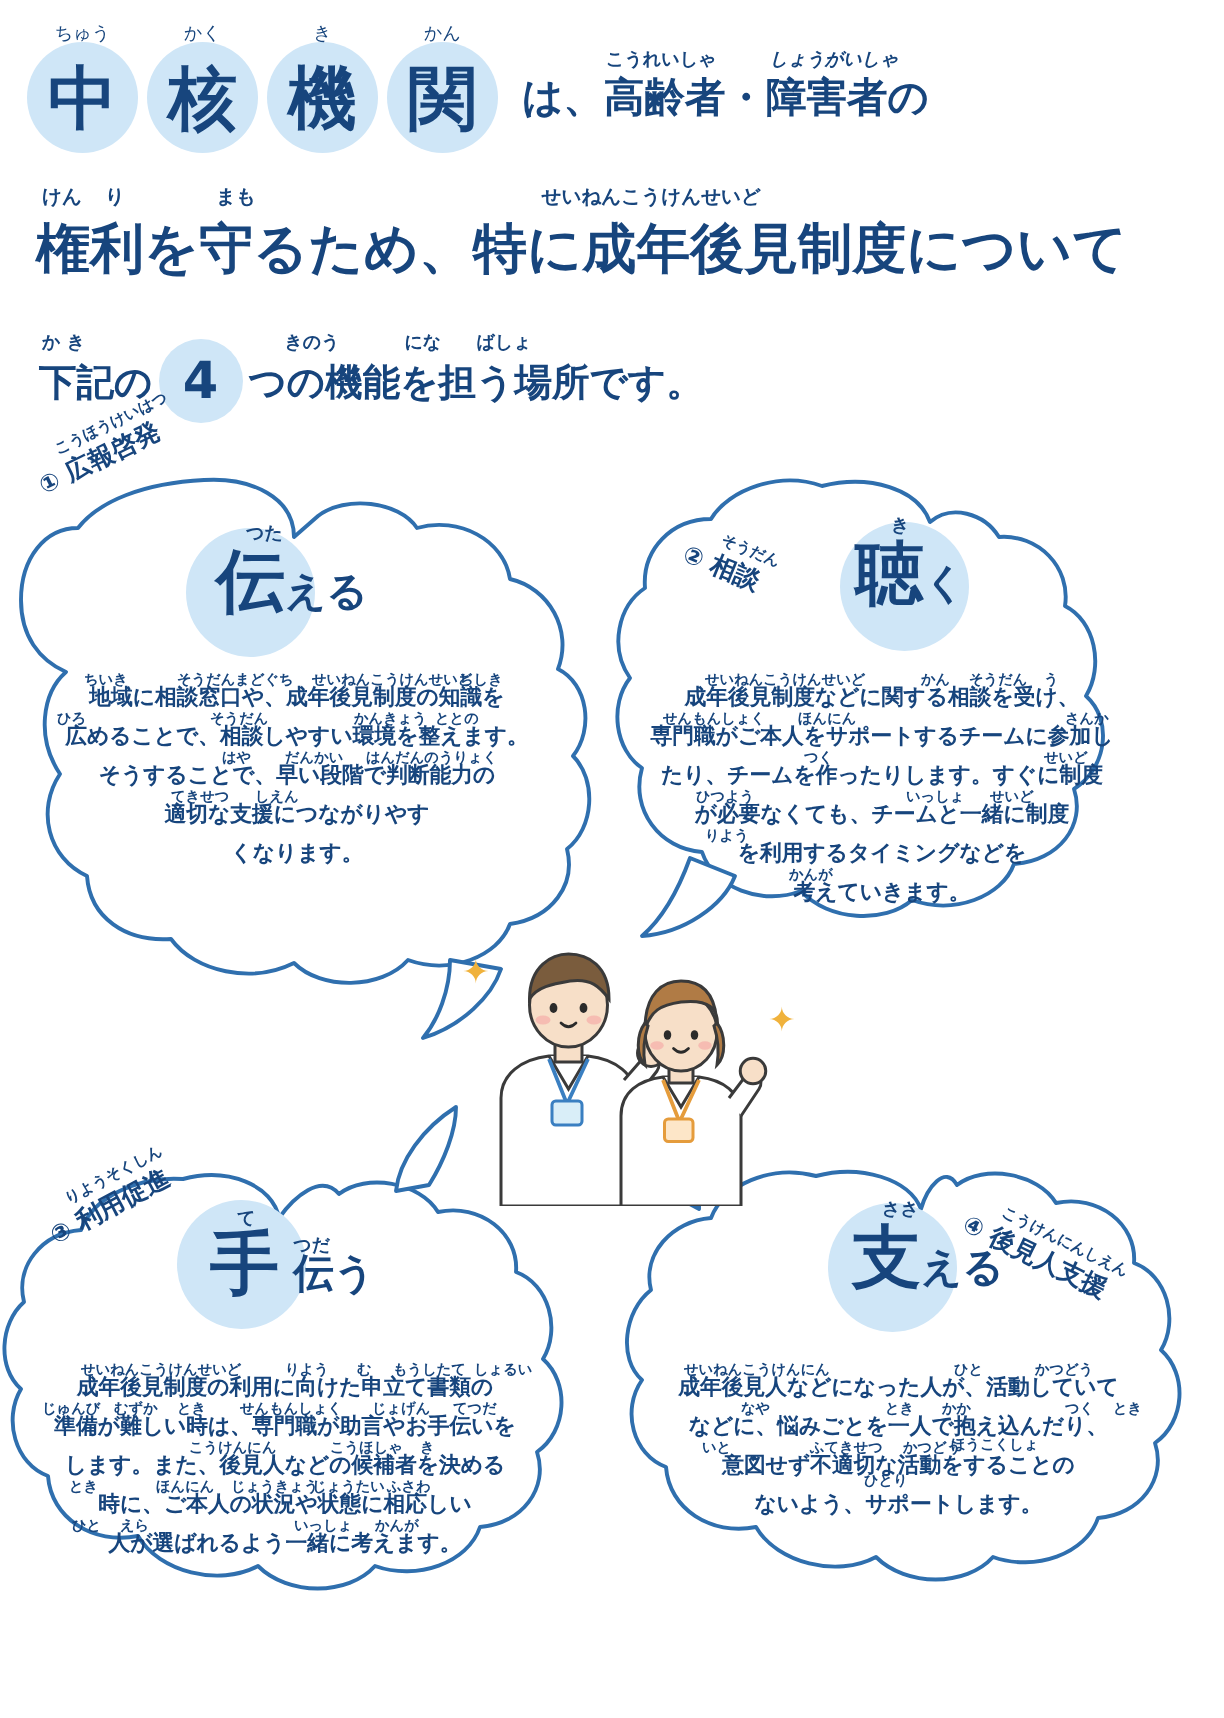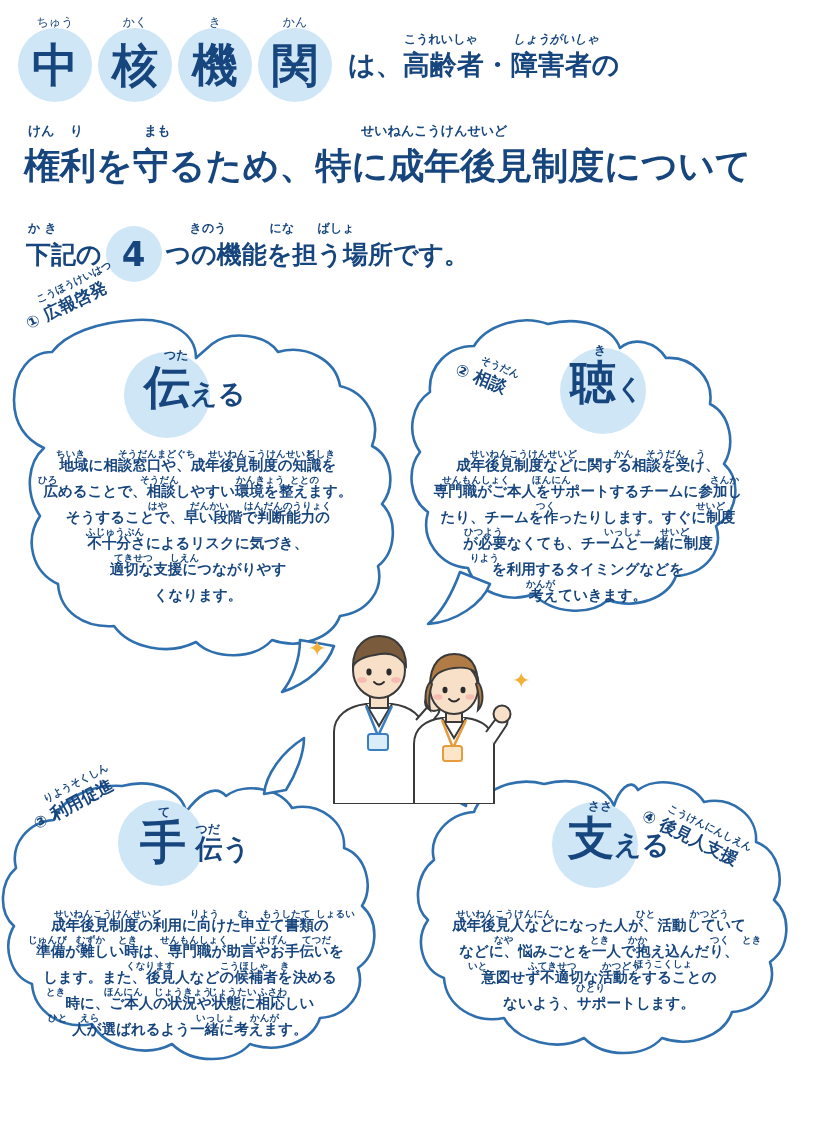--- a/index.html
+++ b/index.html
@@ -223,24 +223,20 @@
       <span class="rb" style="left:272px;">ととの</span>
       <span>広めることで、相談しやすい環境を整えます。</span>
     </span>
     <span class="ln">
       <span class="rb" style="left:130px;">はや</span>
       <span class="rb" style="left:172px;">だんかい</span>
       <span class="rb" style="left:226px;">はんだんのうりょく</span>
       <span>そうすることで、早い段階で判断能力の</span>
     </span>
     <span class="ln">
-      <span class="rb" style="left:68px;">ふじゅうぶん</span>
-      <span>不十分さによるリスクに気づき、</span>
-    </span>
-    <span class="ln">
       <span class="rb" style="left:96px;">てきせつ</span>
       <span class="rb" style="left:152px;">しえん</span>
       <span>適切な支援につながりやす</span>
     </span>
     <span class="ln">
       <span>くなります。</span>
     </span>
   </div>
 
   <div class="tag" style="left:452px; top:356px; transform:rotate(22deg); transform-origin:left bottom;">
@@ -373,21 +369,21 @@
     <span class="ln">
       <span class="rb" style="left:16px;">じゅんび</span>
       <span class="rb" style="left:64px;">むずか</span>
       <span class="rb" style="left:106px;">とき</span>
       <span class="rb" style="left:148px;">せんもんしょく</span>
       <span class="rb" style="left:236px;">じょげん</span>
       <span class="rb" style="left:290px;">てつだ</span>
       <span>準備が難しい時は、専門職が助言やお手伝いを</span>
     </span>
     <span class="ln">
-      <span class="rb" style="left:114px;">くなります</span>
+      <span class="rb" style="left:114px;">こうけんにん</span>
       <span class="rb" style="left:208px;">こうほしゃ</span>
       <span class="rb" style="left:268px;">き</span>
       <span>します。また、後見人などの候補者を決める</span>
     </span>
     <span class="ln">
       <span class="rb" style="left:34px;">とき</span>
       <span class="rb" style="left:92px;">ほんにん</span>
       <span class="rb" style="left:142px;">じょうきょう</span>
       <span class="rb" style="left:196px;">じょうたい</span>
       <span class="rb" style="left:246px;">ふさわ</span>
@@ -426,21 +422,21 @@
       <span class="rb" style="left:318px;">とき</span>
     </span>
     <span class="ln">
       <span class="rb" style="left:70px;">なや</span>
       <span class="rb" style="left:152px;margin-top:48px;">ひとり</span>
       <span class="rb" style="left:204px;">かか</span>
       <span>などに、悩みごとを一人で抱え込んだり、</span>
     </span>
     <span class="ln">
       <span class="rb" style="left:44px;">いと</span>
-      <span class="rb" style="left:104px;">ふてきせつ</span>
+      <span class="rb" style="left:116px;">ふてきせつ</span>
       <span class="rb" style="left:178px;">かつどう</span>
       <span>意図せず不適切な活動をすることの</span>
     </span>
     <span class="ln">
       <span>ないよう、サポートします。</span>
     </span>
   </div>
 
 </div>
 

